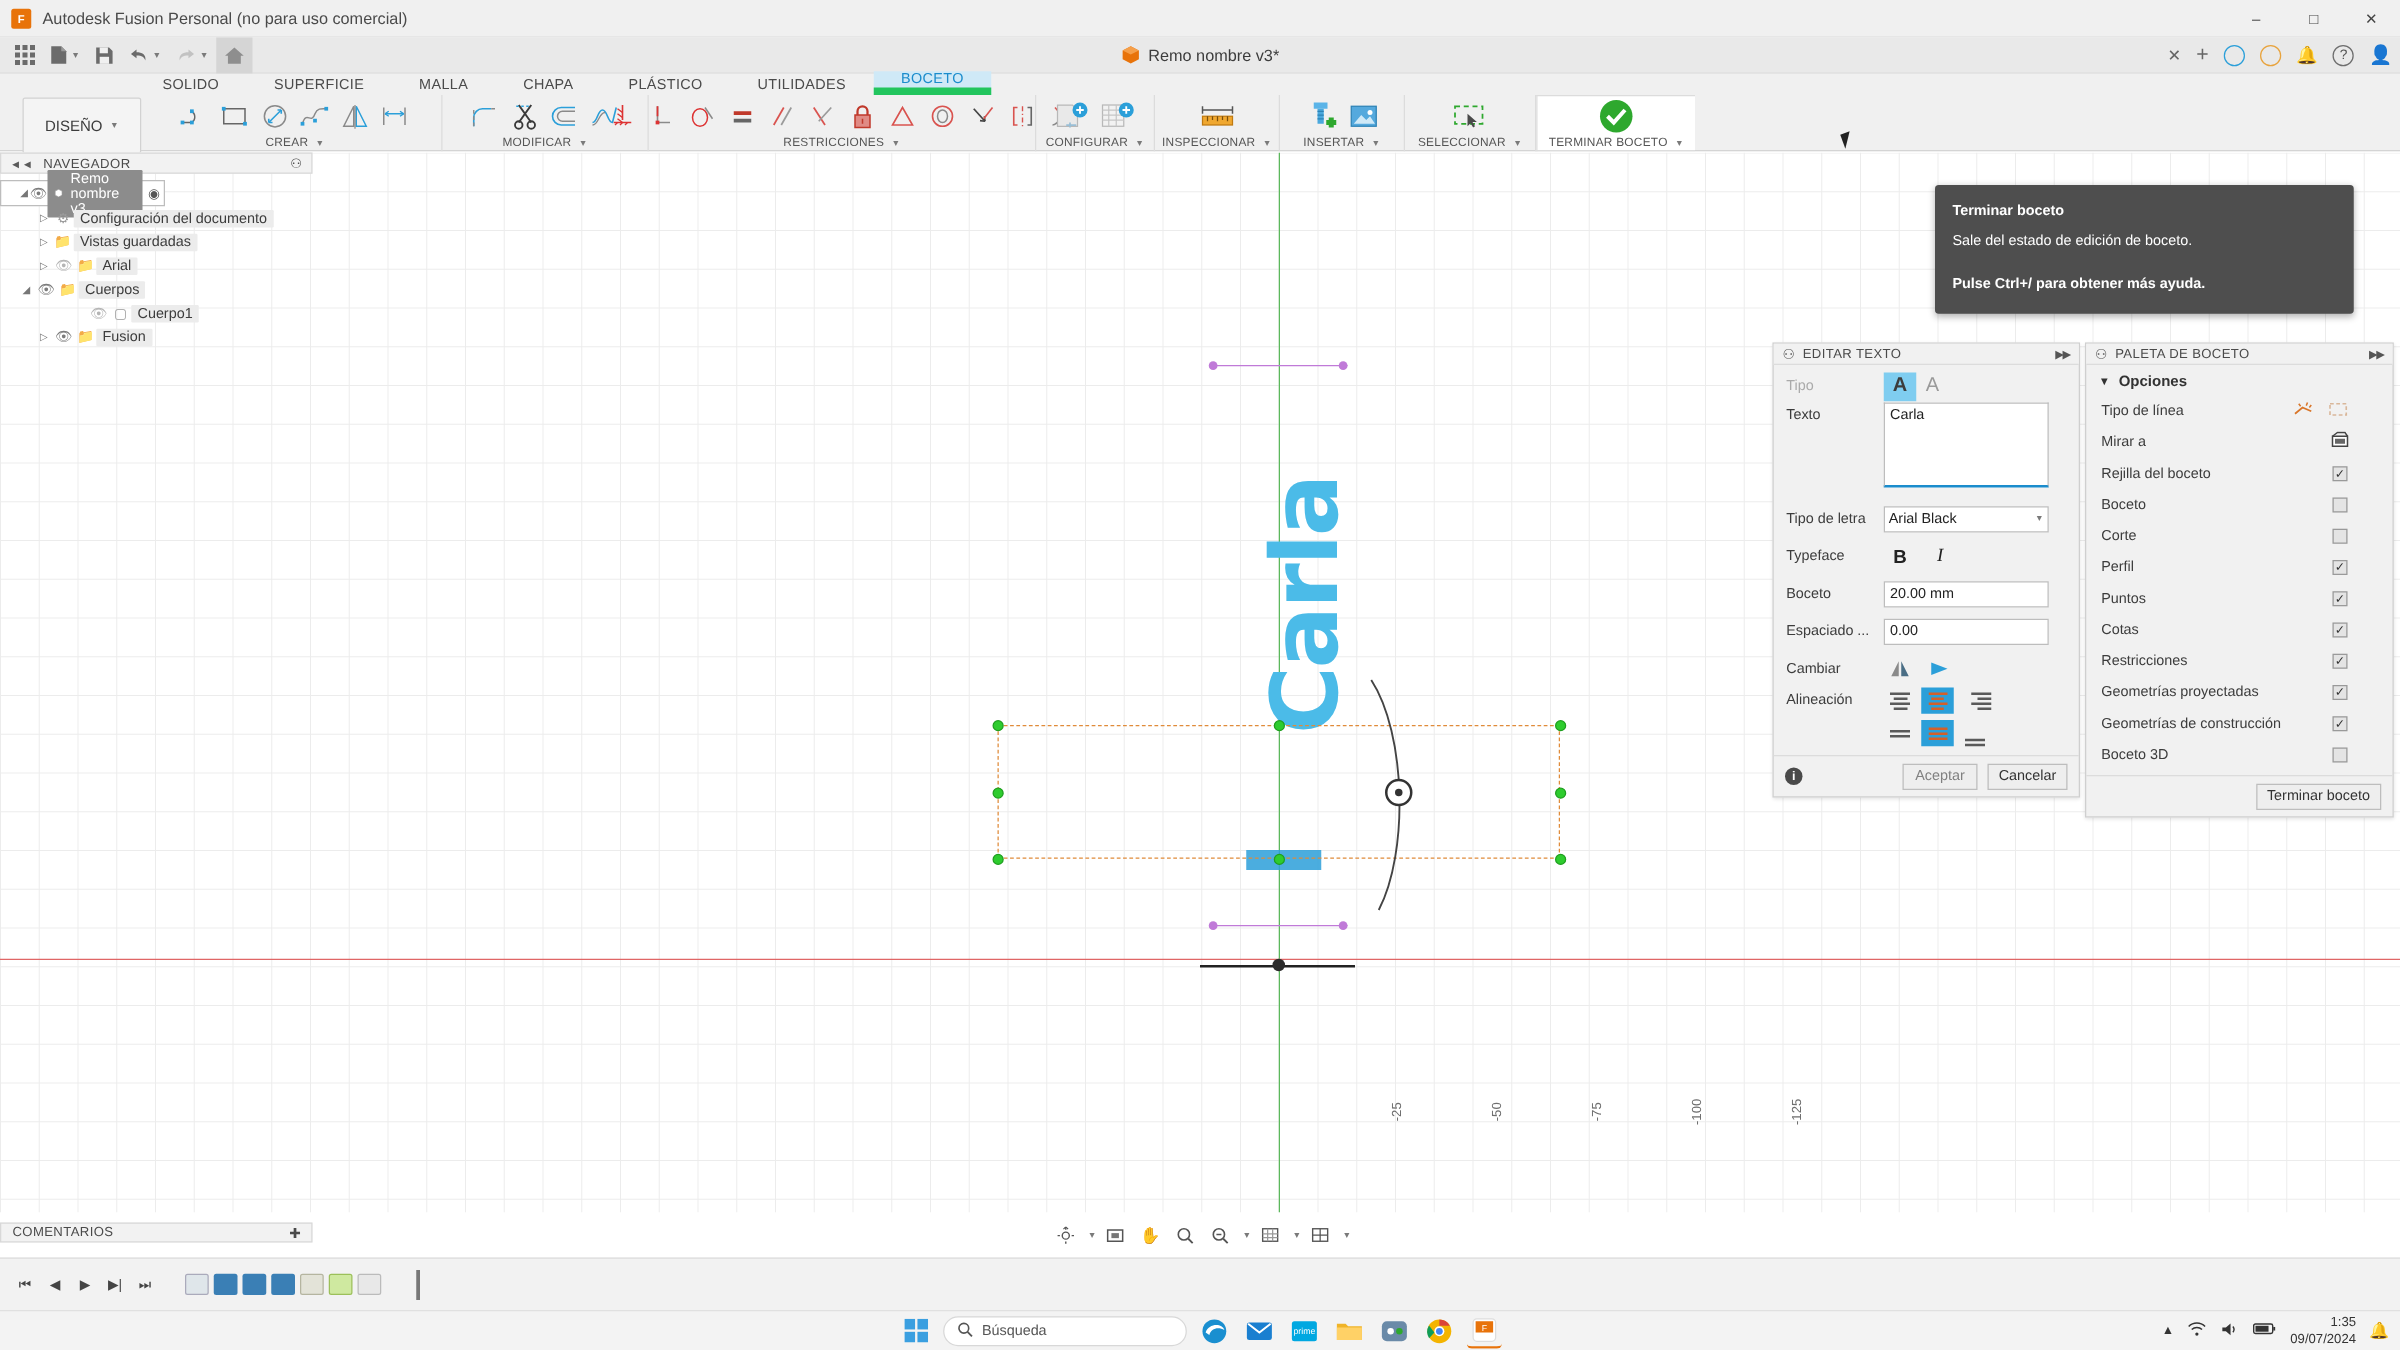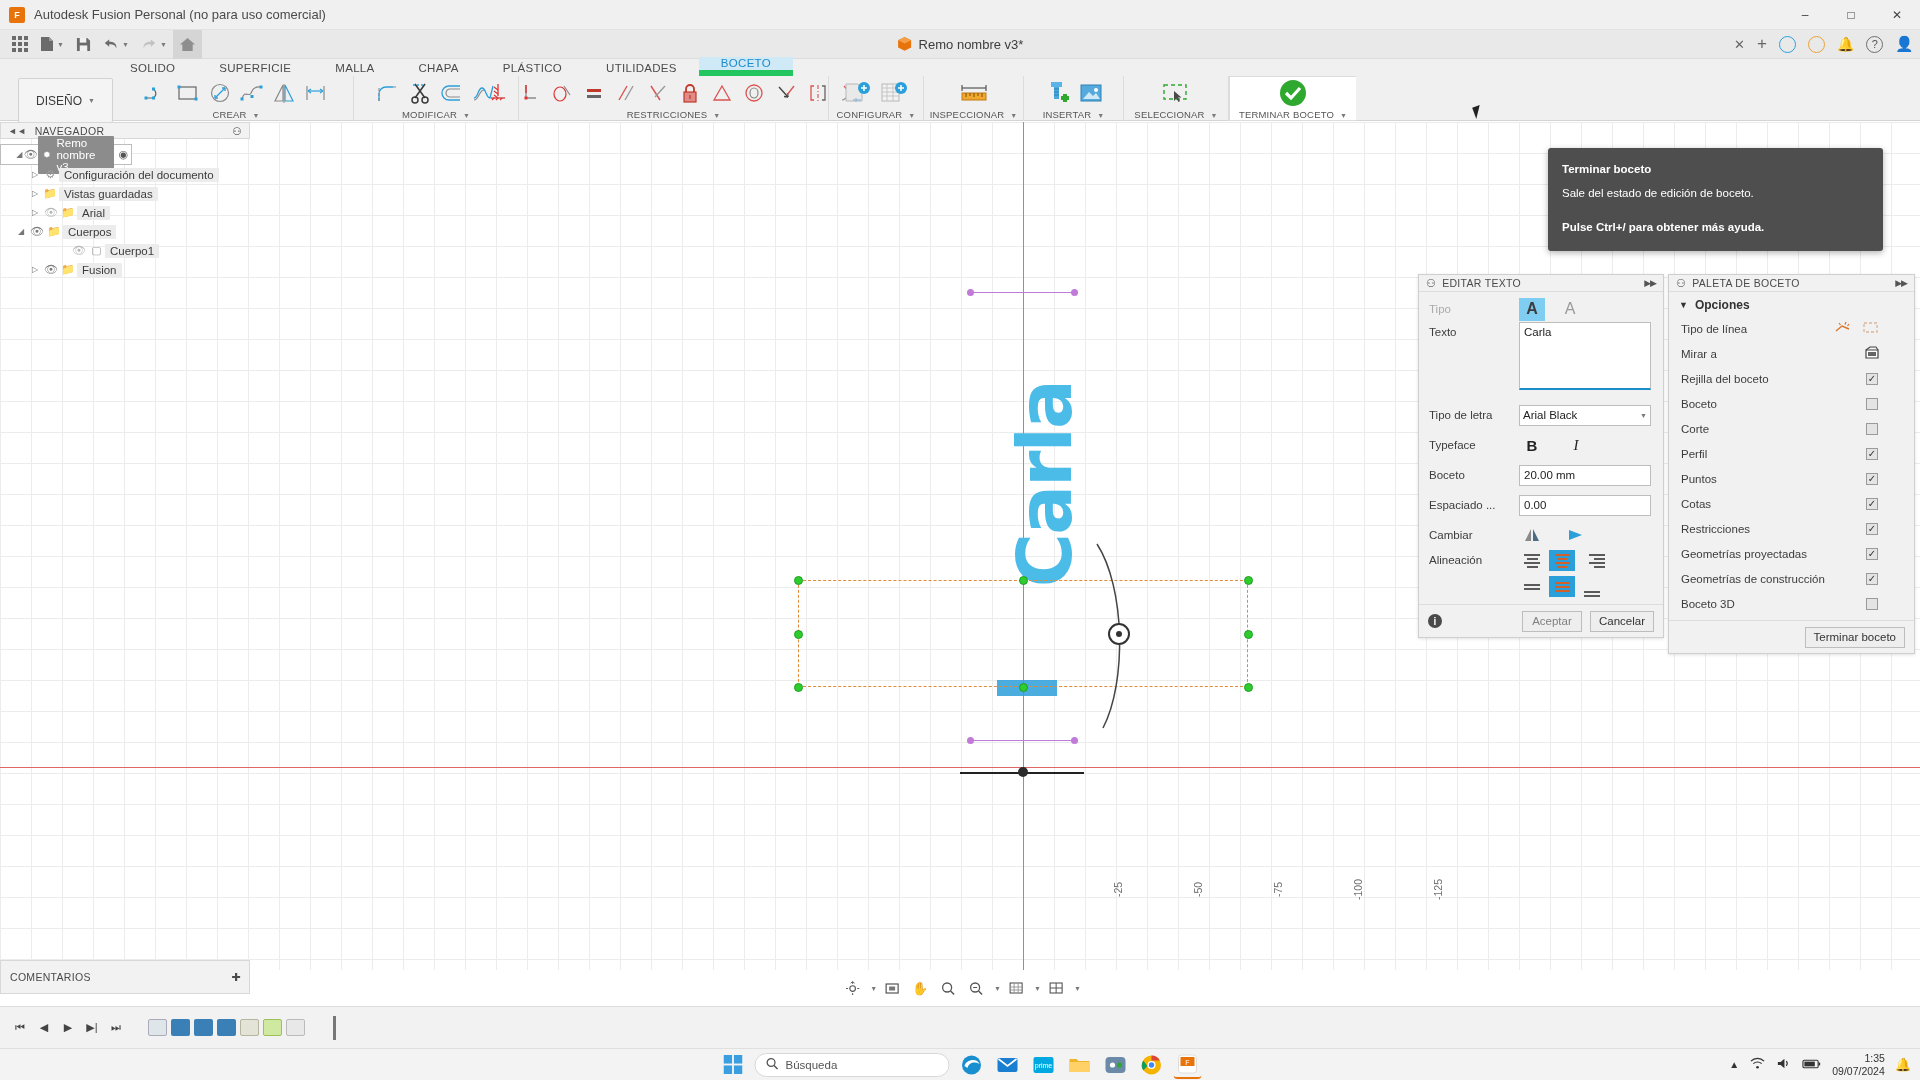--- a/index.html
+++ b/index.html
@@ -105,21 +105,21 @@
   #tooltip .tt-title { font-weight:bold; margin-bottom:4px; }
   #tooltip .tt-hint { margin-top:14px; font-weight:bold; }
 
   
   .dlg { position:absolute; background:#f1f1f1; border:1px solid #cfcfcf;
          box-shadow:0 1px 3px rgba(0,0,0,.12); }
   .dlg-hdr { height:17px; display:flex; align-items:center; background:#f1f1f1;
       border-bottom:1px solid #dcdcdc; font-size:10.5px; color:#4a4a4a; letter-spacing:.3px;}
   .dlg-hdr .minus { margin:0 6px 0 7px; font-size:11px; color:#555;}
   .dlg-hdr .fwd { margin-left:auto; margin-right:7px; color:#555; font-size:9px; letter-spacing:-1px;}
-  .row { display:flex; align-items:center; min-height:30px; padding:0 10px;gap:12px; }
+  .row { display:flex; align-items:center; min-height:30px; padding:0 10px; }
   .row .rl { width:78px; font-size:11.5px; color:#3c3c3c; }
   .row .rl.dim { color:#aaa; }
   .tbtn { width:26px;height:23px;display:flex;align-items:center;justify-content:center;
           font-size:16px;color:#9a9a9a;}
   .tbtn.on { background:#7fcdf0; color:#3c3c3c; }
   .ta { width:132px;height:68px;border:1px solid #bdbdbd;border-bottom:2px solid #1b8ccc;
         background:#fff;font-size:11.5px;padding:3px 4px;font-family:"Liberation Sans",sans-serif;
         resize:none; color:#222;}
   .sel { width:132px;height:21px;border:1px solid #bdbdbd;background:#fff;font-size:11.5px;
          padding:1px 3px; color:#222; font-family:"Liberation Sans",sans-serif;}
@@ -139,21 +139,21 @@
          padding:0 8px;}
   .btn.en { color:#333; }
   .prow2 { display:flex; align-items:center; height:25px; padding:0 12px; font-size:11.5px;
            color:#3c3c3c; }
   .prow2 .pl { flex:1; }
   .chk { width:12px;height:12px;border:1px solid #9a9a9a;background:#fff;margin-right:24px;
          display:flex;align-items:center;justify-content:center;font-size:10px;color:#333;}
   .chk.bg { background:#e4e4e4; }
 
   
-  #comments { position:absolute; left:0; bottom:86px; width:250px; height:34px;
+  #comments { position:absolute; left:0; bottom:86px; width:250px; height:16px;
      background:#f2f2f2; border:1px solid #d8d8d8; display:flex; align-items:center;
      font-size:10.5px; color:#4a4a4a; letter-spacing:.3px; }
   #navbar { position:absolute; left:50%; transform:translateX(-50%); bottom:81px;
      display:flex; align-items:center; gap:2px; }
   #navbar .nb { width:26px;height:22px;display:flex;align-items:center;justify-content:center;
                 color:#555;font-size:13px;}
   #timeline { position:absolute; left:0; right:0; bottom:32px; height:42px; background:#f2f2f2;
      border-top:1px solid #dcdcdc; display:flex; align-items:center; }
   #timeline .tl { width:24px;height:26px;display:flex;align-items:center;justify-content:center;
       color:#444;font-size:11px;}

